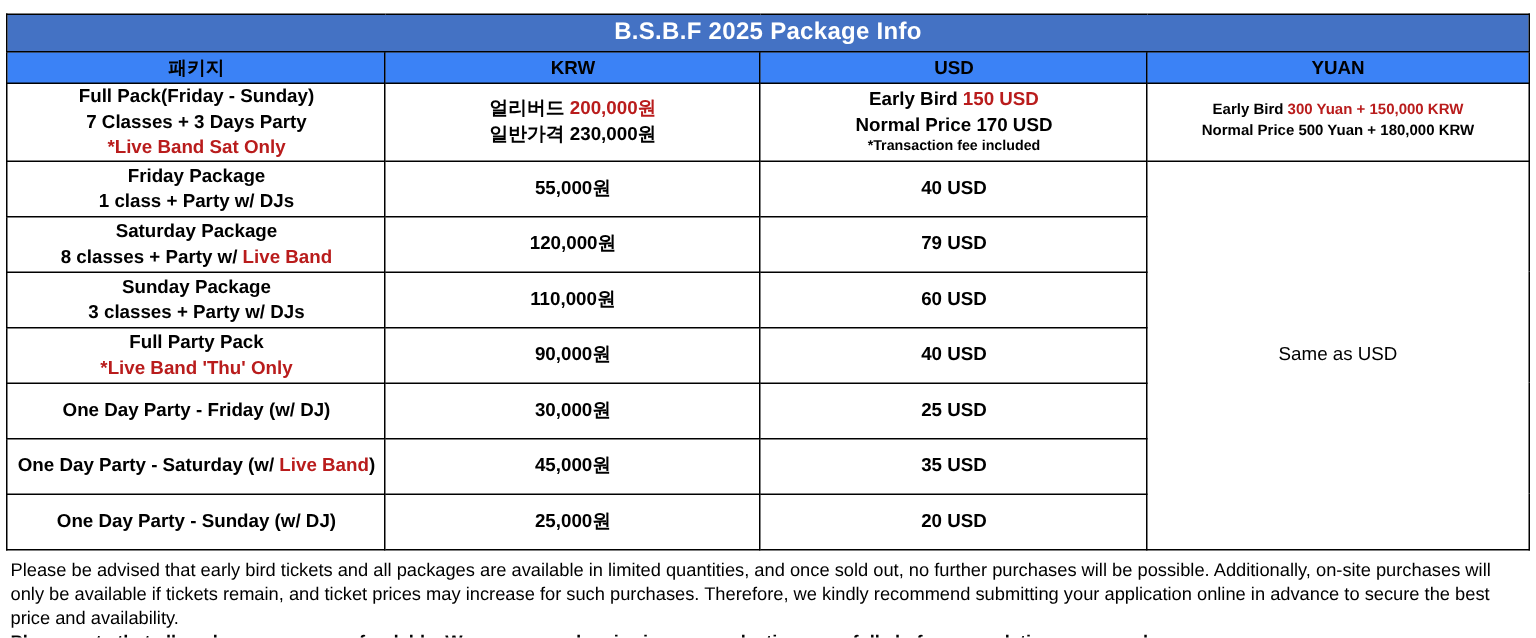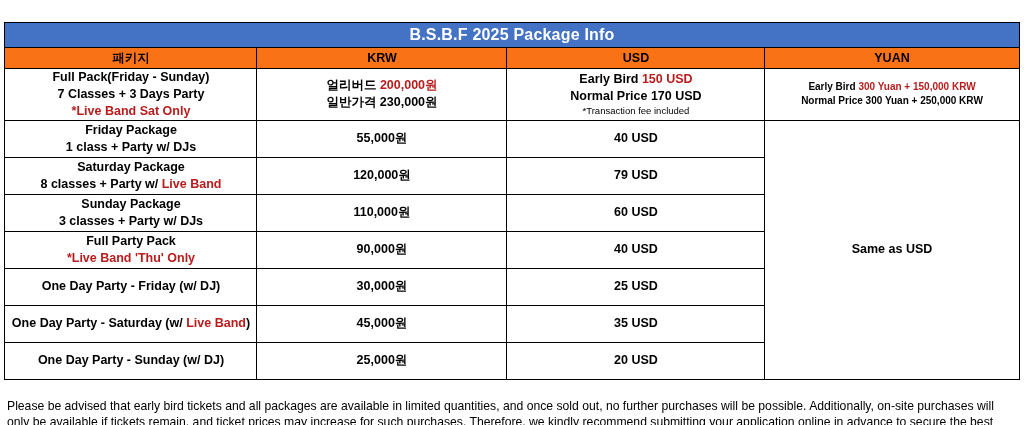--- a/index.html
+++ b/index.html
@@ -18,69 +18,69 @@
     width: 1024px;
     height: 425px;
     position: relative;
     box-sizing: border-box;
     padding: 6px 4px 0 4px;
   }
   table.pkg {
     width: 1014px;
     border-collapse: collapse;
     table-layout: fixed;
-    margin: 16px auto;
+    margin: 3px auto;
   }
   table.pkg td, table.pkg th {
     border: 1px solid #000000;
     padding: 0;
     vertical-align: middle;
     text-align: center;
   }
   .title-row td {
     background: #4472c4;
     color: #ffffff;
     font-size: 16px;
     font-weight: bold;
     height: 24px;
     letter-spacing: .2px;
   }
   .head-row td {
-    background: #f97316;
+    background: #3b82f6;
     font-size: 12.5px;
     font-weight: bold;
     height: 20px;
   }
   .col-pkg { width: 252px; }
   .col-krw { width: 250px; }
   .col-usd { width: 258px; }
   .col-yuan { width: 254px; }
 
   .cell {
     padding: 4px 6px;
     line-height: 1.35;
     font-size: 12.5px;
     font-weight: bold;
   }
   .row-full td { height: 48px; }
   .row-std td { height: 36px; }
   .small {
     font-size: 9.5px;
-    font-weight: normal;
+    font-weight: bold;
   }
   .red { color: #b91c1c; }
   .line { display: block; }
   .yuan-cell {
     font-size: 10px;
     font-weight: bold;
     line-height: 1.45;
   }
   .same-as {
     font-size: 12.5px;
-    font-weight: bold;
+    font-weight: normal;
   }
   .note {
     width: 1014px;
     margin: 3px auto 0 auto;
     font-size: 12.2px;
     line-height: 1.33;
     padding: 2px 2px 0 2px;
     box-sizing: border-box;
   }
   .note p { margin: 0; }
@@ -120,21 +120,21 @@
           <span class="line"><span>얼리버드 </span><span class="red">200,000원</span></span>
           <span class="line">일반가격 230,000원</span>
         </td>
         <td class="cell">
           <span class="line"><span>Early Bird </span><span class="red">150 USD</span></span>
           <span class="line">Normal Price 170 USD</span>
           <span class="line small">*Transaction fee included</span>
         </td>
         <td class="cell yuan-cell">
           <span class="line"><span>Early Bird </span><span class="red">300 Yuan + 150,000 KRW</span></span>
-          <span class="line">Normal Price 300 Yuan + 250,000 KRW</span>
+          <span class="line">Normal Price 500 Yuan + 180,000 KRW</span>
         </td>
       </tr>
 
       <tr class="row-std">
         <td class="cell">
           <span class="line">Friday Package</span>
           <span class="line">1 class + Party w/ DJs</span>
         </td>
         <td class="cell">55,000원</td>
         <td class="cell">40 USD</td>

